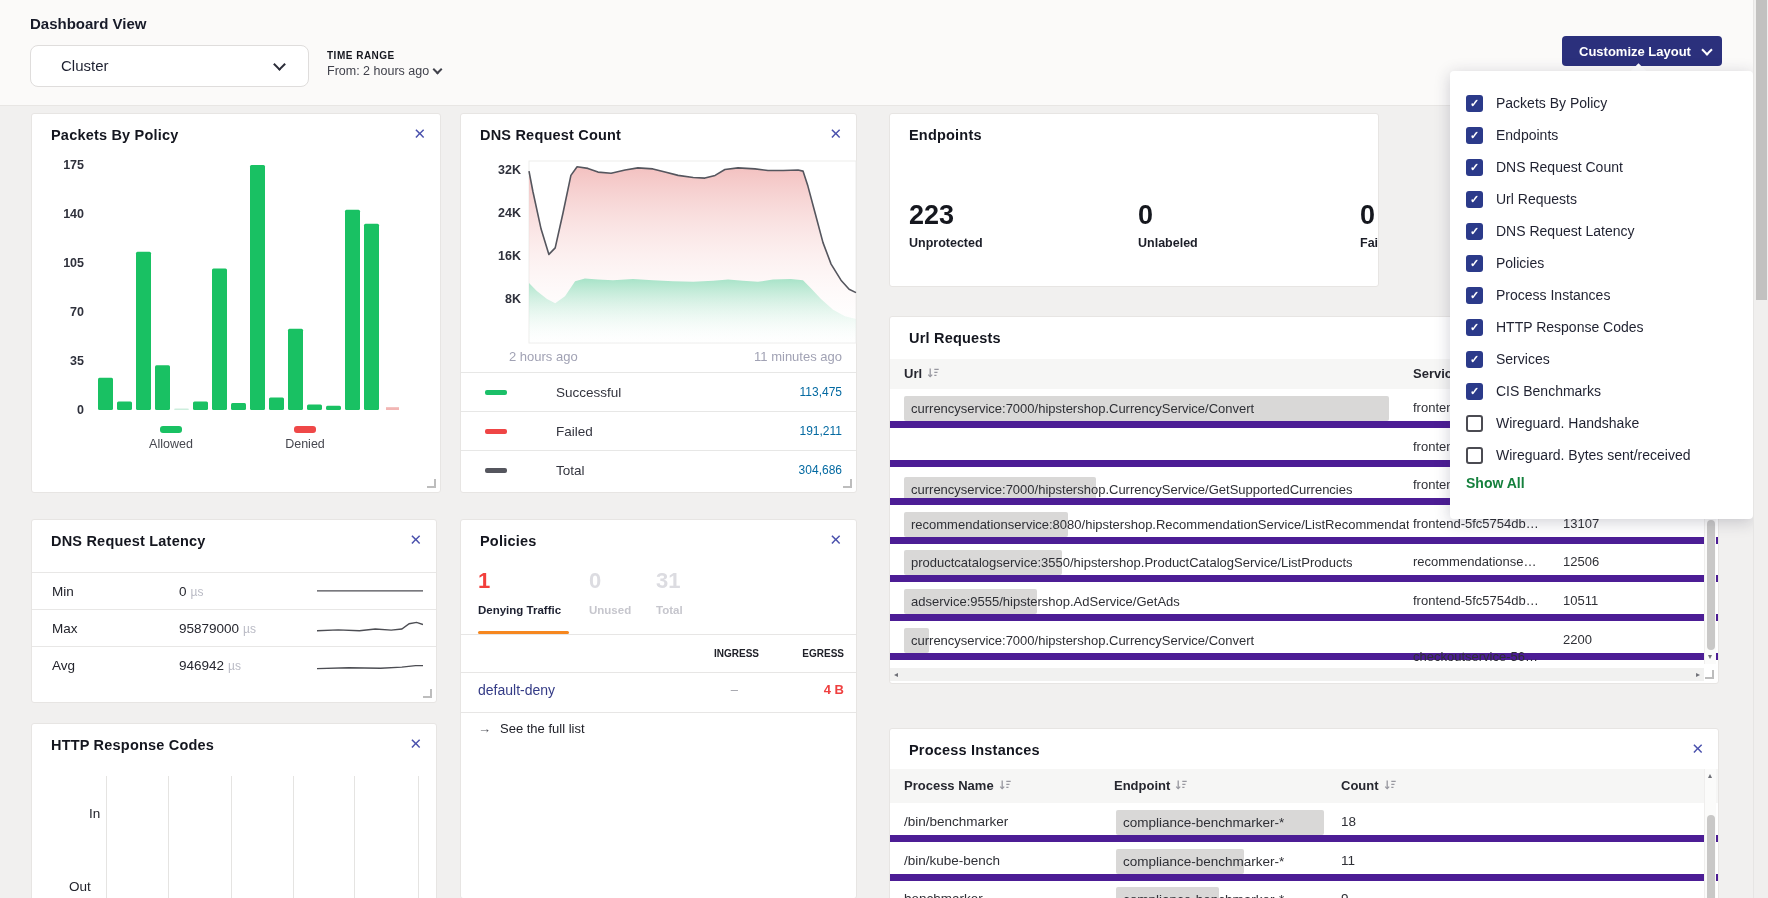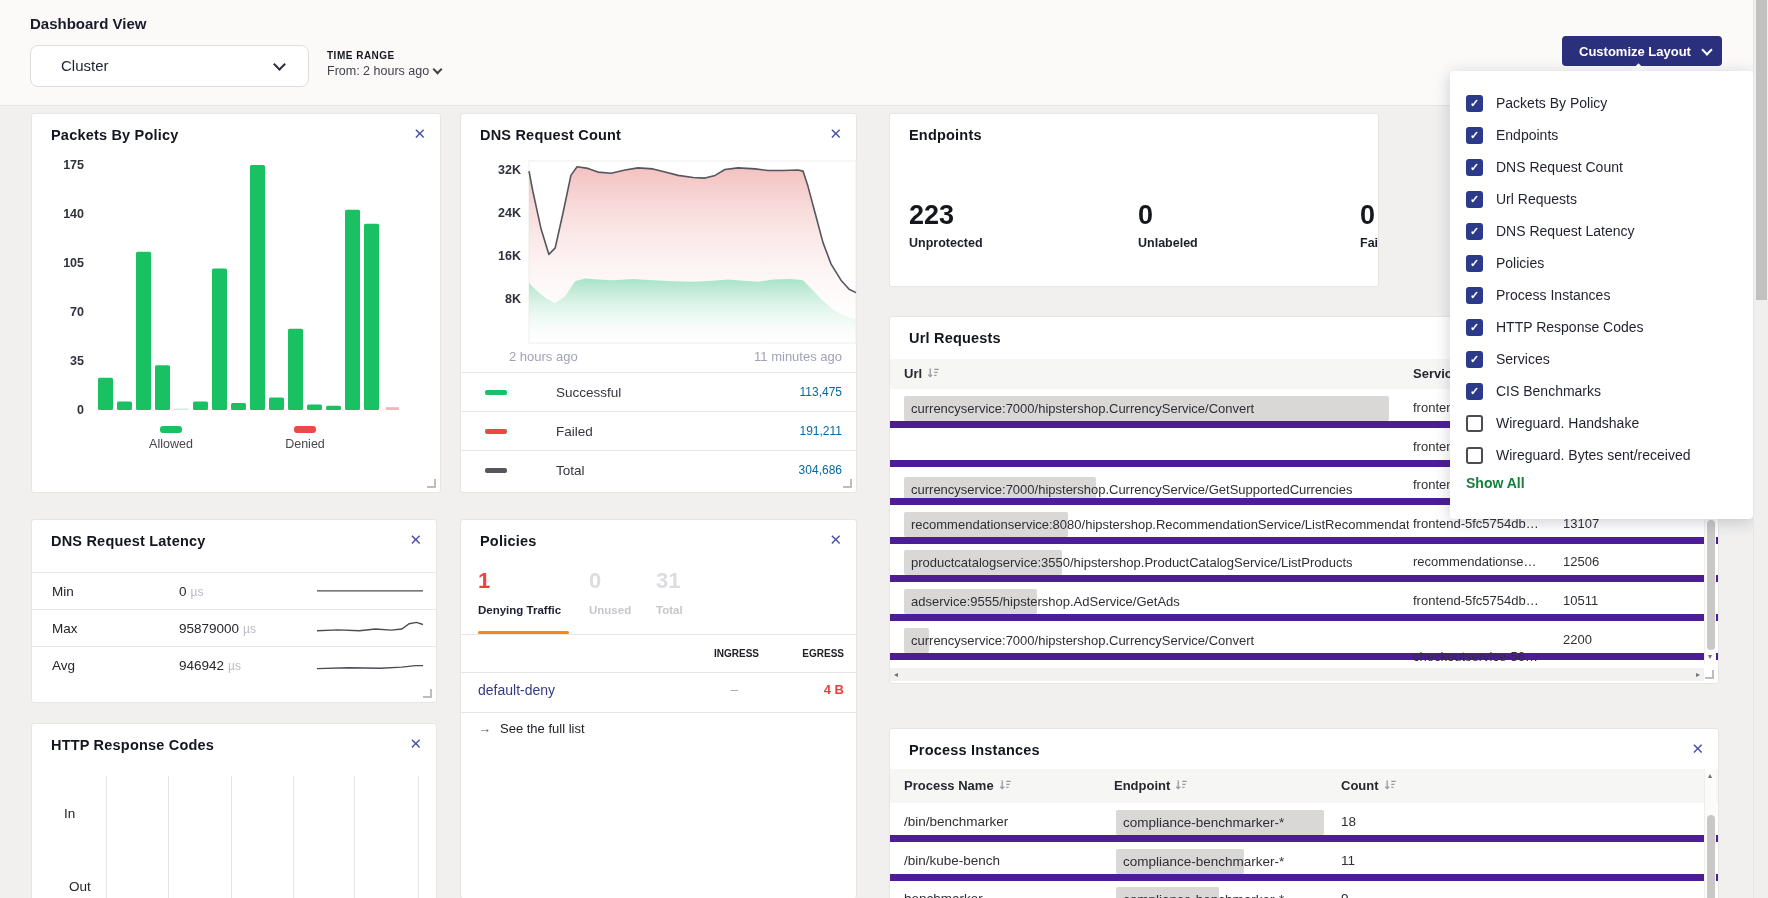--- a/index.html
+++ b/index.html
@@ -359,21 +359,21 @@
     <div class="ctitle">HTTP Response Codes</div>
     <span class="close">✕</span>
     <div id="http-grid">
         <div class="vline" style="left: 74px;"></div>
         <div class="vline" style="left: 136px;"></div>
         <div class="vline" style="left: 199px;"></div>
         <div class="vline" style="left: 261px;"></div>
         <div class="vline" style="left: 322px;"></div>
         <div class="vline" style="left: 386px;"></div>
       </div>
-    <span class="io-label" style="left:32px;top:82px;">In</span>
+    <span class="io-label" style="left:57px;top:82px;">In</span>
     <span class="io-label" style="left:37px;top:155px;">Out</span>
   </div>
 
   <div class="card" style="left:889px;top:728px;width:830px;height:200px;overflow:hidden;">
     <div class="ctitle">Process Instances</div>
     <span class="close">✕</span>
     <div class="thead" style="top:40px;height:34px;">
       <span class="th" style="left:14px;top:9px;"><span>Process Name</span><span class="sort"><svg width="13" height="12" viewBox="0 0 13 12">
               <g stroke="#97979f" stroke-width="1.3" fill="none">
                 <path d="M3.2 1.5v8"></path>

